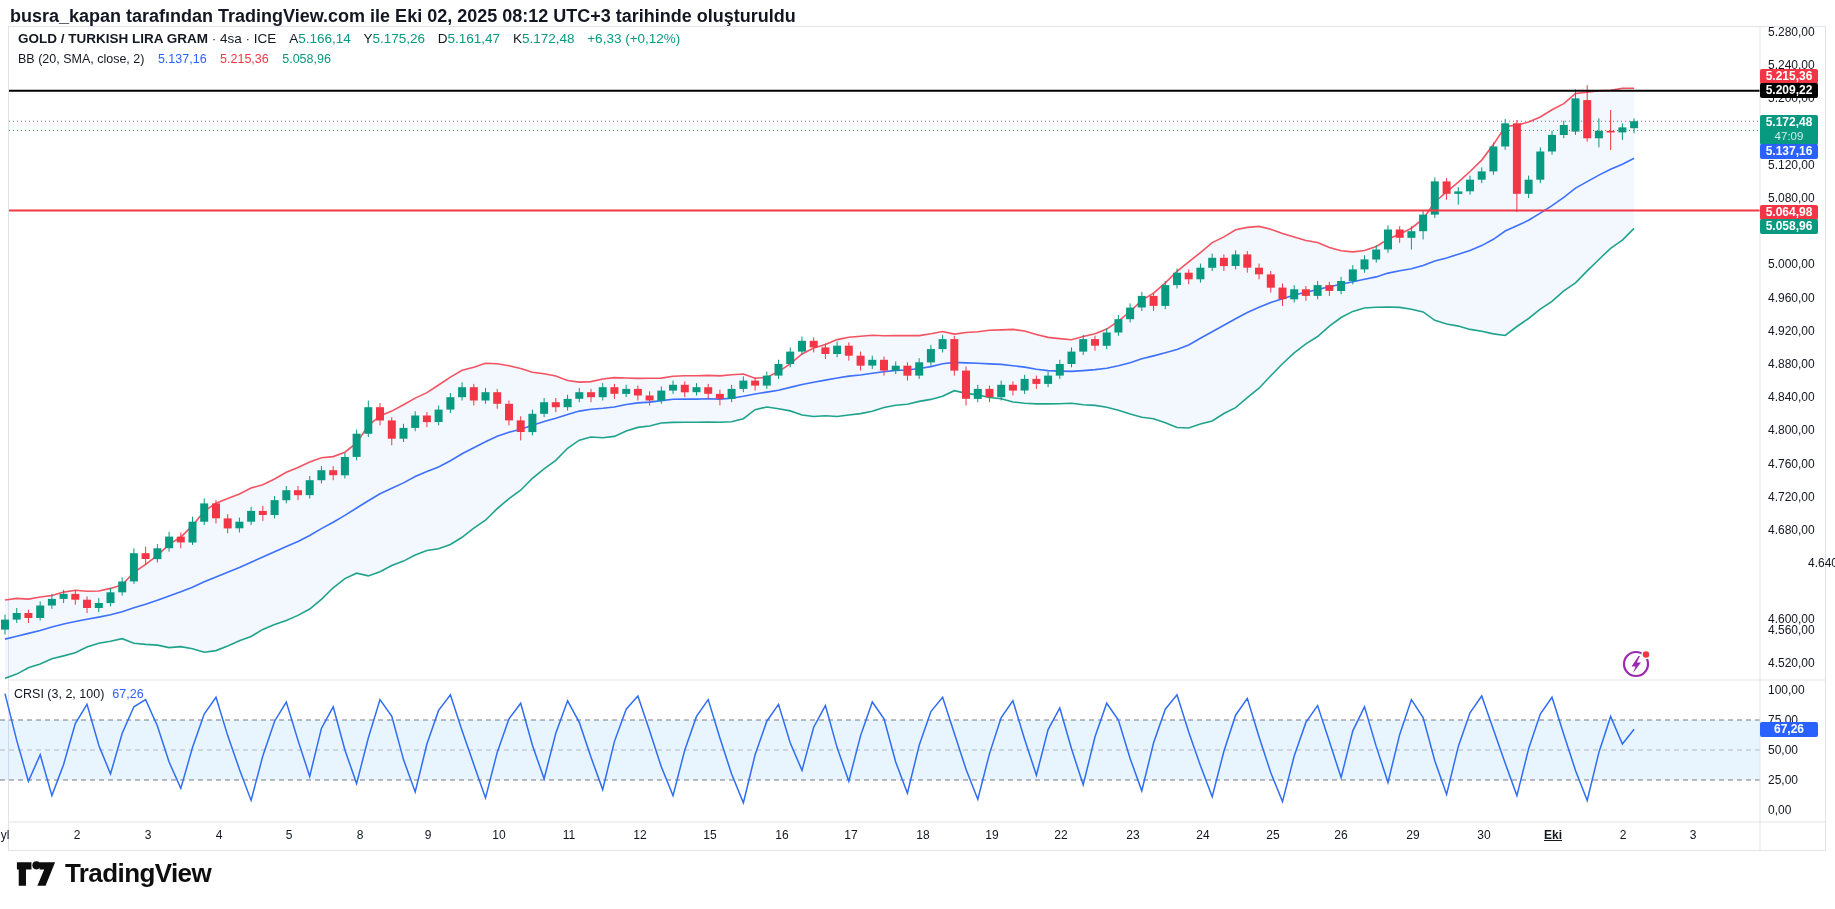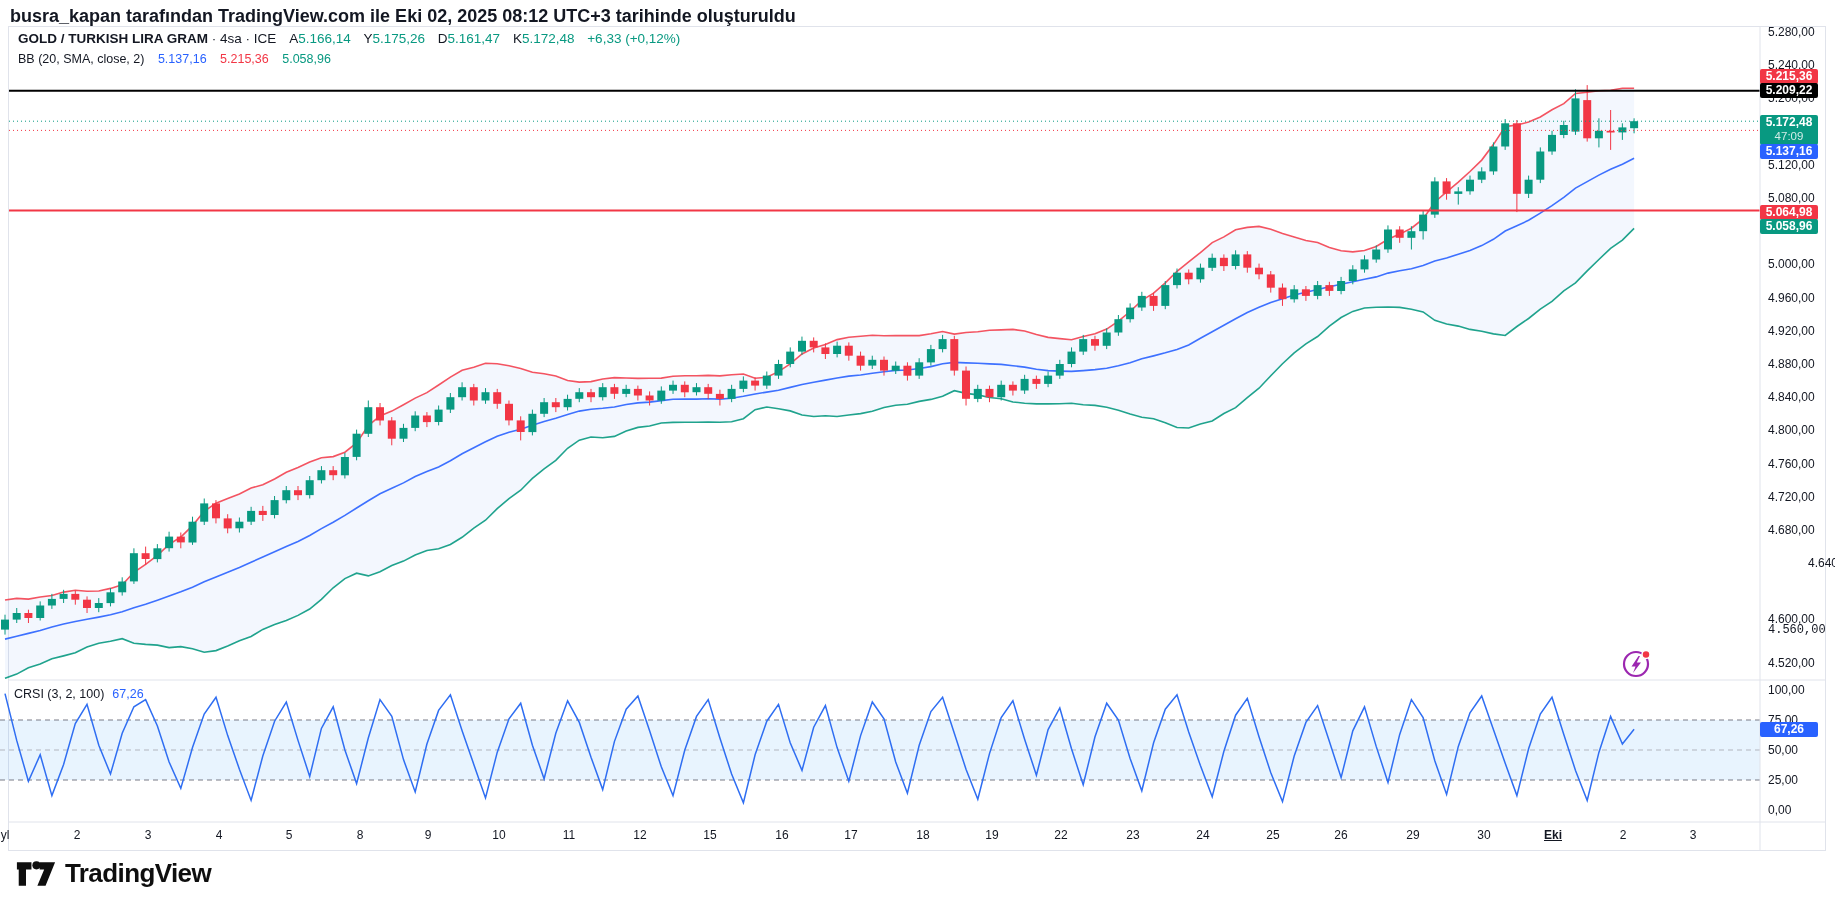--- a/index.html
+++ b/index.html
@@ -395,21 +395,21 @@
       <div class="abs axis-label" style="top: 298px;">4.960,00</div>
       <div class="abs axis-label" style="top: 331px;">4.920,00</div>
       <div class="abs axis-label" style="top: 364px;">4.880,00</div>
       <div class="abs axis-label" style="top: 397px;">4.840,00</div>
       <div class="abs axis-label" style="top: 430px;">4.800,00</div>
       <div class="abs axis-label" style="top: 464px;">4.760,00</div>
       <div class="abs axis-label" style="top: 497px;">4.720,00</div>
       <div class="abs axis-label" style="top: 530px;">4.680,00</div>
       <div class="abs axis-label" style="top: 563px; margin-left: 40px;">4.640,00</div>
       <div class="abs axis-label" style="top: 619px;">4.600,00</div>
-      <div class="abs axis-label" style="top: 630px; font-family: Liberation Mono, monospace;">4.560,00</div>
+      <div class="abs axis-label" style="top: 630px;">4.560,00</div>
       <div class="abs axis-label" style="top: 663px;">4.520,00</div>
       <div class="abs axis-label" style="top: 690px;">100,00</div>
       <div class="abs axis-label" style="top: 720px;">75,00</div>
       <div class="abs axis-label" style="top: 750px;">50,00</div>
       <div class="abs axis-label" style="top: 780px;">25,00</div>
       <div class="abs axis-label" style="top: 810px;">0,00</div>
     </div>
   <div id="time-axis" class="abs">
       <div class="abs time-label" style="left: 5px;">yl</div>
       <div class="abs time-label" style="left: 77px;">2</div>

